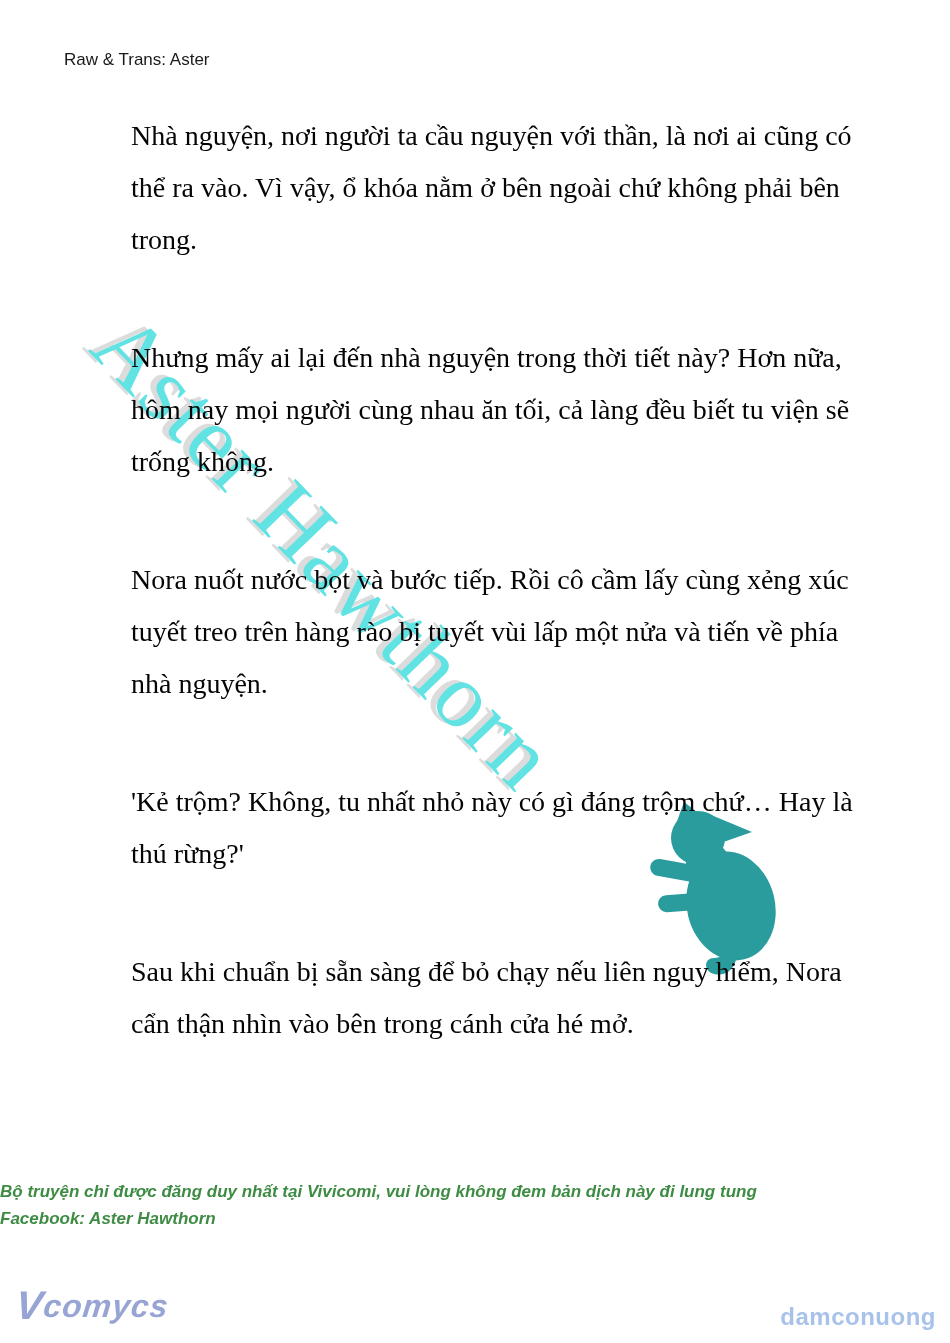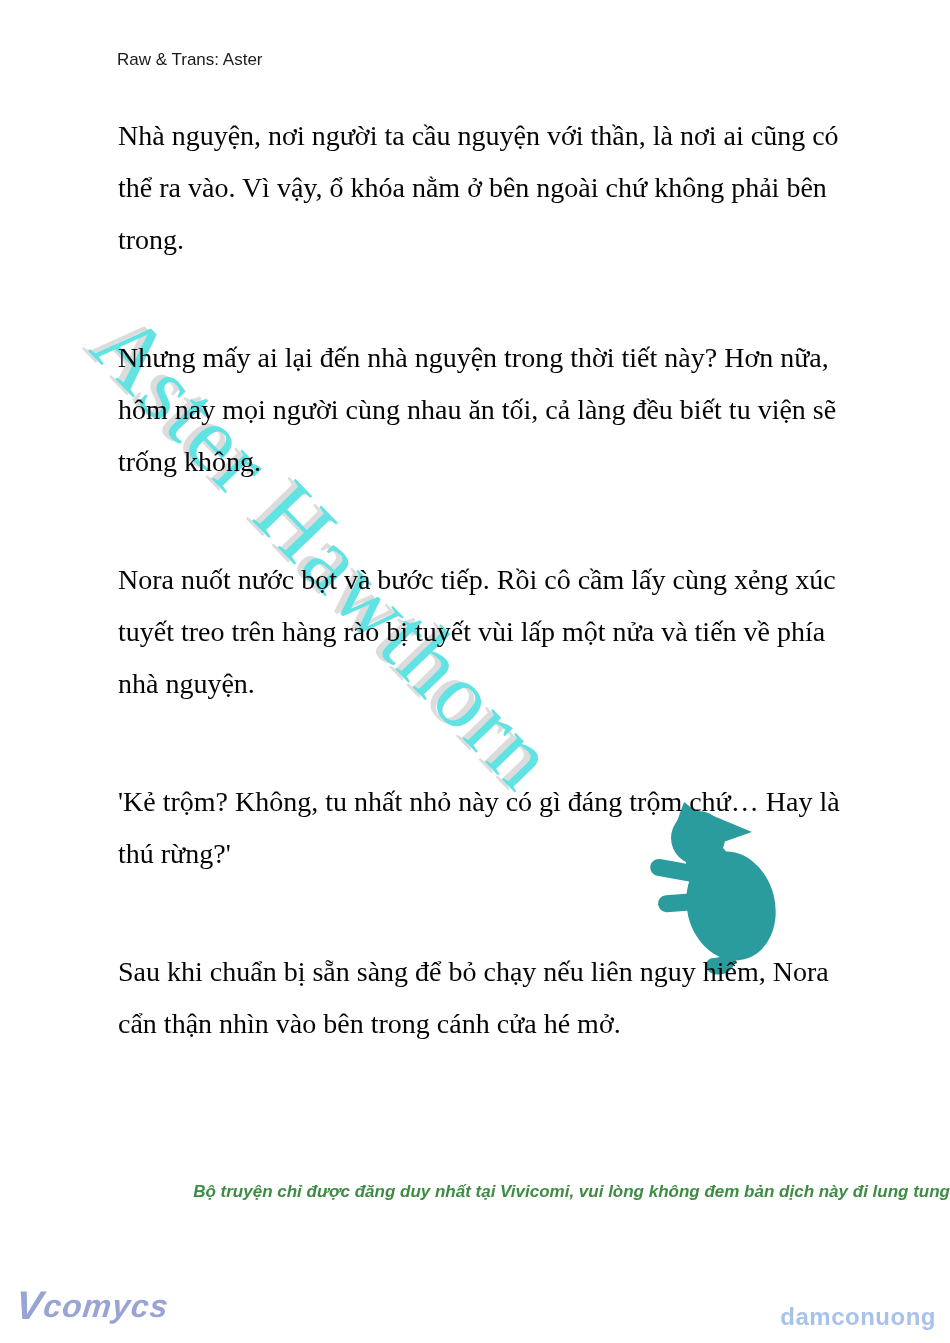--- a/index.html
+++ b/index.html
@@ -44,40 +44,40 @@
 
   
   .content {
     position: relative;
     z-index: 2;
   }
   .doc-header {
     font-family: "Liberation Sans", sans-serif;
     font-size: 17px;
     color: #1a1a1a;
-    padding: 50px 0 0 117px;
+    padding: 50px 0 0 64px;
   }
   .body-text {
     padding: 40px 95px 0 115px;
     color: #050505;
   }
   .body-text p {
     font-size: 28px;
     line-height: 52px;
-    margin: 0 0 66px 3px;
+    margin: 0 0 66px 16px;
   }
 
   
   .footer-note {
     position: absolute;
     left: 0;
     right: 0;
     top: 1178px;
     z-index: 2;
-    text-align: right;
+    text-align: left;
     font-family: "Liberation Sans", sans-serif;
     font-style: italic;
     font-weight: bold;
     font-size: 17px;
     line-height: 27px;
     color: #3e8c44;
   }
 
   
   .logo-left {
@@ -147,20 +147,21 @@
       <p>Nhà nguyện, nơi người ta cầu nguyện với thần, là nơi ai cũng có thể ra vào. Vì vậy, ổ khóa nằm ở bên ngoài chứ không phải bên trong.</p>
       <p>Nhưng mấy ai lại đến nhà nguyện trong thời tiết này? Hơn nữa, hôm nay mọi người cùng nhau ăn tối, cả làng đều biết tu viện sẽ trống không.</p>
       <p>Nora nuốt nước bọt và bước tiếp. Rồi cô cầm lấy cùng xẻng xúc tuyết treo trên hàng rào bị tuyết vùi lấp một nửa và tiến về phía nhà nguyện.</p>
       <p>'Kẻ trộm? Không, tu nhất nhỏ này có gì đáng trộm chứ… Hay là thú rừng?'</p>
       <p>Sau khi chuẩn bị sẵn sàng để bỏ chạy nếu liên nguy hiểm, Nora cẩn thận nhìn vào bên trong cánh cửa hé mở.</p>
     </div>
   </div>
 
   <div class="footer-note">
     <div>Bộ truyện chỉ được đăng duy nhất tại Vivicomi, vui lòng không đem bản dịch này đi lung tung</div>
+    <div>Facebook: Aster Hawthorn</div>
   </div>
 
   <div class="logo-left">
     <span class="logo-v">V</span><span>comycs</span>
   </div>
   <div class="logo-right">damconuong</div>
 
 </div>
 
 </body></html>

